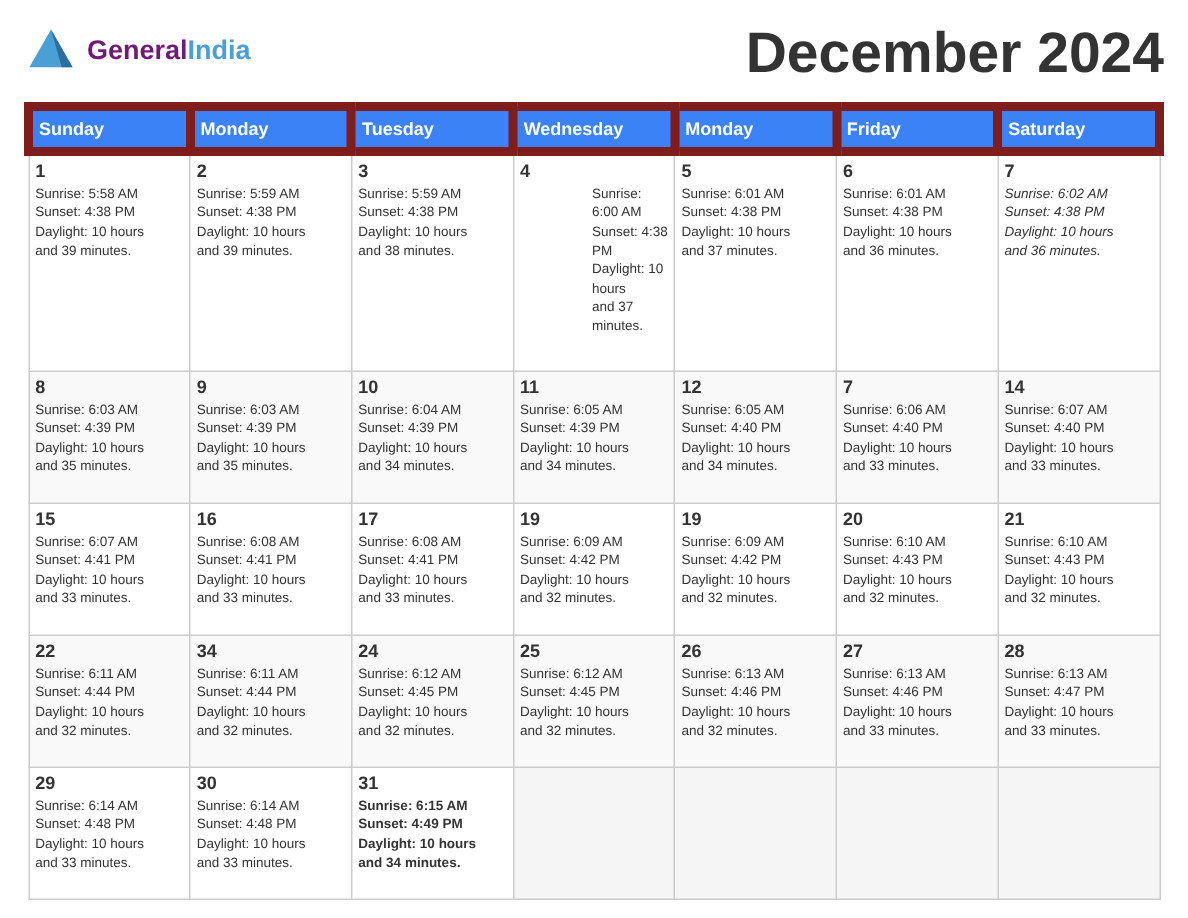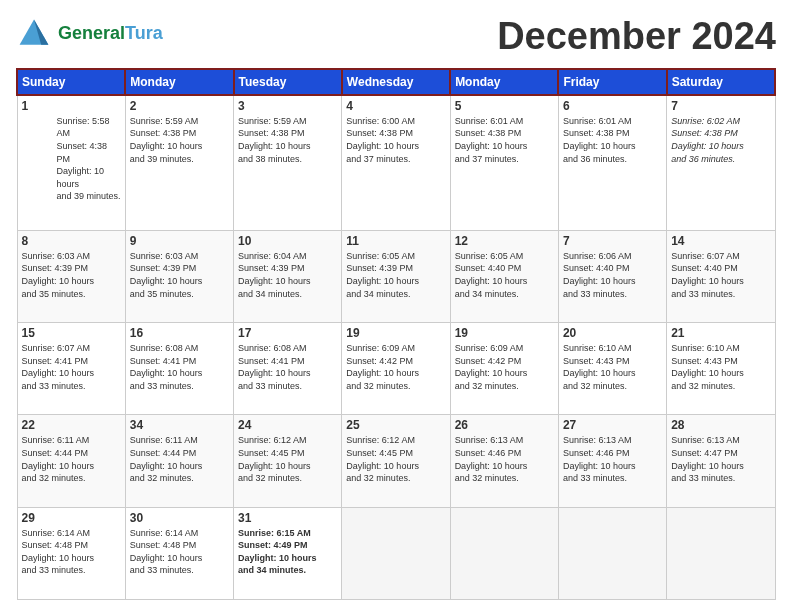--- a/index.html
+++ b/index.html
@@ -28,21 +28,21 @@
       align-items: center;
       gap: 6px;
     }
     .logo-text {
       font-size: 18px;
       font-weight: bold;
       color: #333;
       line-height: 1.1;
     }
     .logo-text span {
-      color: #15803d;
+      color: #701a75;
     }
     .logo-icon {
       width: 36px;
       height: 36px;
     }
     .title-block {
       text-align: right;
     }
     .main-title {
       font-size: 38px;
@@ -55,27 +55,27 @@
       color: #555;
     }
     .calendar {
       flex: 1;
       border: 1px solid #ccc;
       border-collapse: collapse;
       width: 100%;
       table-layout: fixed;
     }
     .calendar th {
-      background-color: #1d4ed8;
+      background-color: #3b82f6;
       color: #fff;
       font-size: 12px;
       font-weight: bold;
       padding: 5px 4px;
       text-align: left;
-      border: 2px solid #7f1d1d;
+      border: 6px solid #7f1d1d;
     }
     .calendar td {
       border: 1px solid #ccc;
       vertical-align: top;
       padding: 3px 4px;
       font-size: 9.5px;
       color: #333;
       background: #fff;
       height: 76px;
     }
@@ -101,21 +101,21 @@
 <body>
 
 <div class="page">
   <div class="header">
     <div class="logo">
       <svg class="logo-icon" viewBox="0 0 40 40">
         <polygon points="20,4 36,32 4,32" fill="#4a9fd4"></polygon>
         <polygon points="20,4 36,32 28,32" fill="#2a6fa0"></polygon>
       </svg>
       <div class="logo-text">
-        <div><span>General</span><span style="color:#4a9fd4">Tura</span></div>
+        <div><span>General</span><span style="color:#4a9fd4">India</span></div>
       </div>
     </div>
     <div class="title-block">
       <div class="main-title">December 2024</div>
     </div>
   </div>
 
   <table class="calendar">
     <thead>
       <tr>
@@ -125,42 +125,42 @@
         <th>Wednesday</th>
         <th>Monday</th>
         <th>Friday</th>
         <th>Saturday</th>
       </tr>
     </thead>
     <tbody id="calendar-body">
     <tr>
           <td>
             <span class="day-num">1</span>
-            <div class="day-info" style="white-space: pre-line; margin-left: 35px;">Sunrise: 5:58 AM
+            <div class="day-info" style="white-space: pre-line;">Sunrise: 5:58 AM
 Sunset: 4:38 PM
 Daylight: 10 hours
 and 39 minutes.</div>
           </td>
           <td>
             <span class="day-num">2</span>
             <div class="day-info" style="white-space: pre-line;">Sunrise: 5:59 AM
 Sunset: 4:38 PM
 Daylight: 10 hours
 and 39 minutes.</div>
           </td>
           <td>
             <span class="day-num">3</span>
             <div class="day-info" style="white-space: pre-line;">Sunrise: 5:59 AM
 Sunset: 4:38 PM
 Daylight: 10 hours
 and 38 minutes.</div>
           </td>
           <td>
             <span class="day-num">4</span>
-            <div class="day-info" style="white-space: pre-line;">Sunrise: 6:00 AM
+            <div class="day-info" style="white-space: pre-line; margin-left: 48px;">Sunrise: 6:00 AM
 Sunset: 4:38 PM
 Daylight: 10 hours
 and 37 minutes.</div>
           </td>
           <td>
             <span class="day-num">5</span>
             <div class="day-info" style="white-space: pre-line;">Sunrise: 6:01 AM
 Sunset: 4:38 PM
 Daylight: 10 hours
 and 37 minutes.</div>

